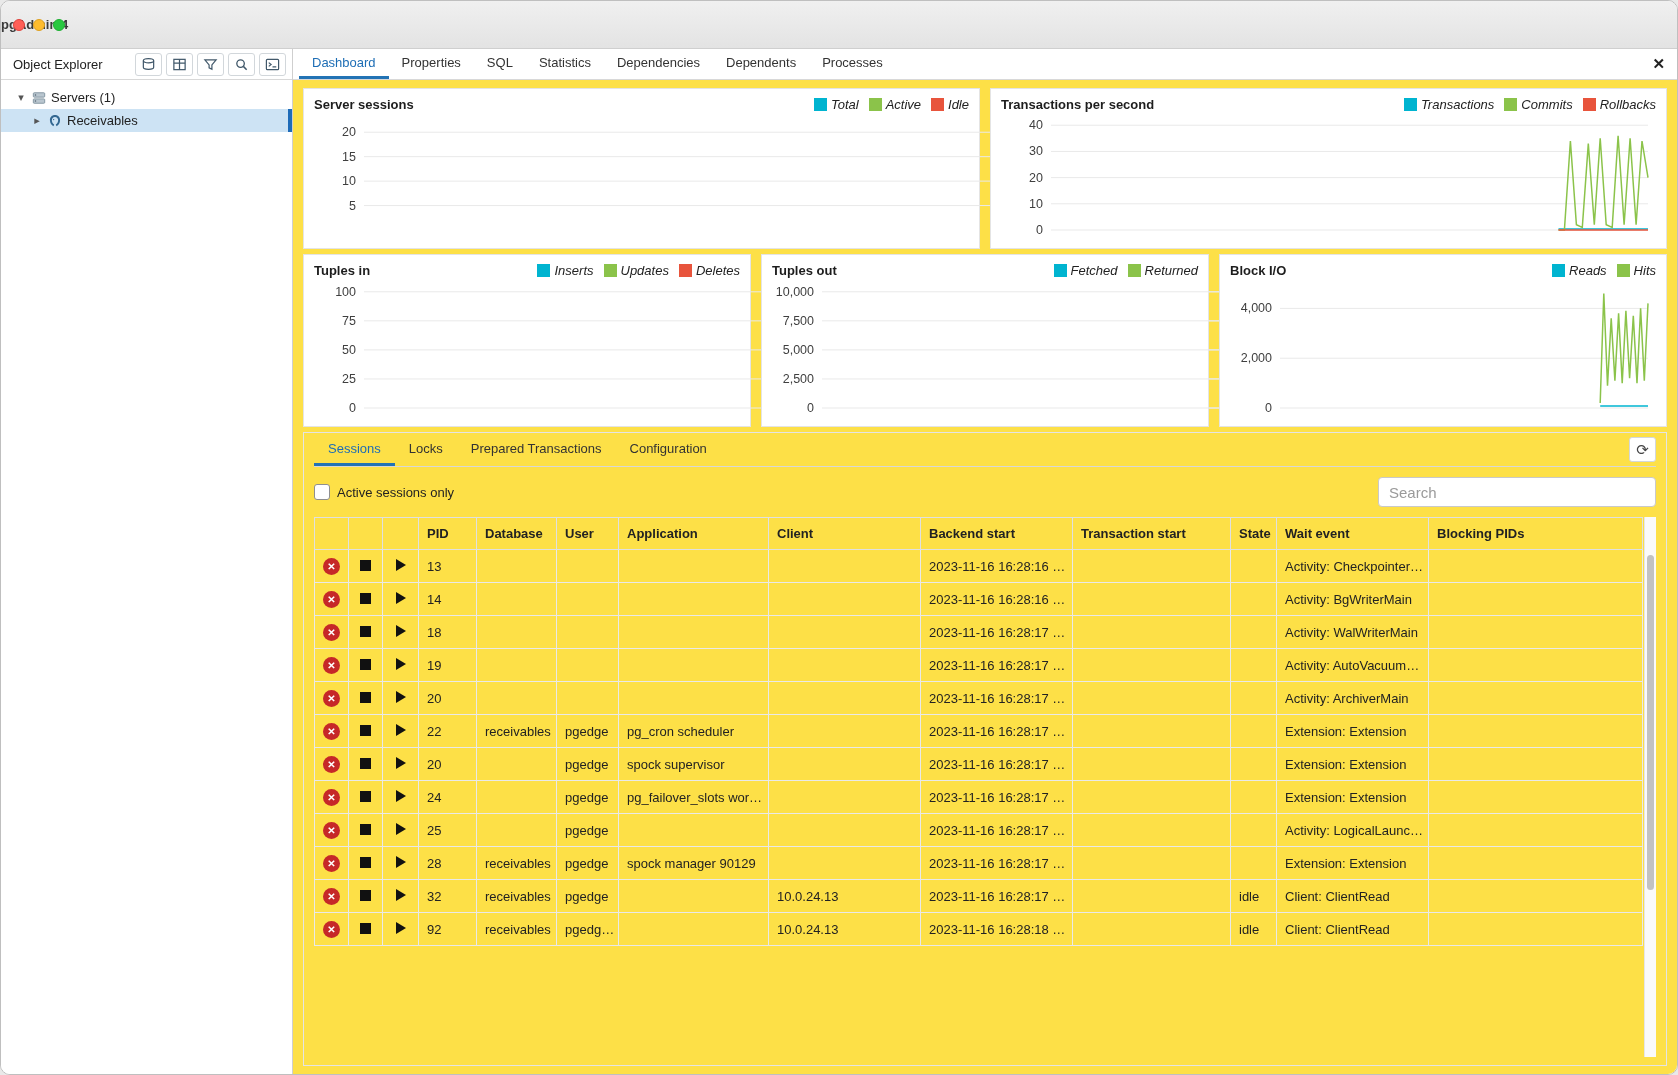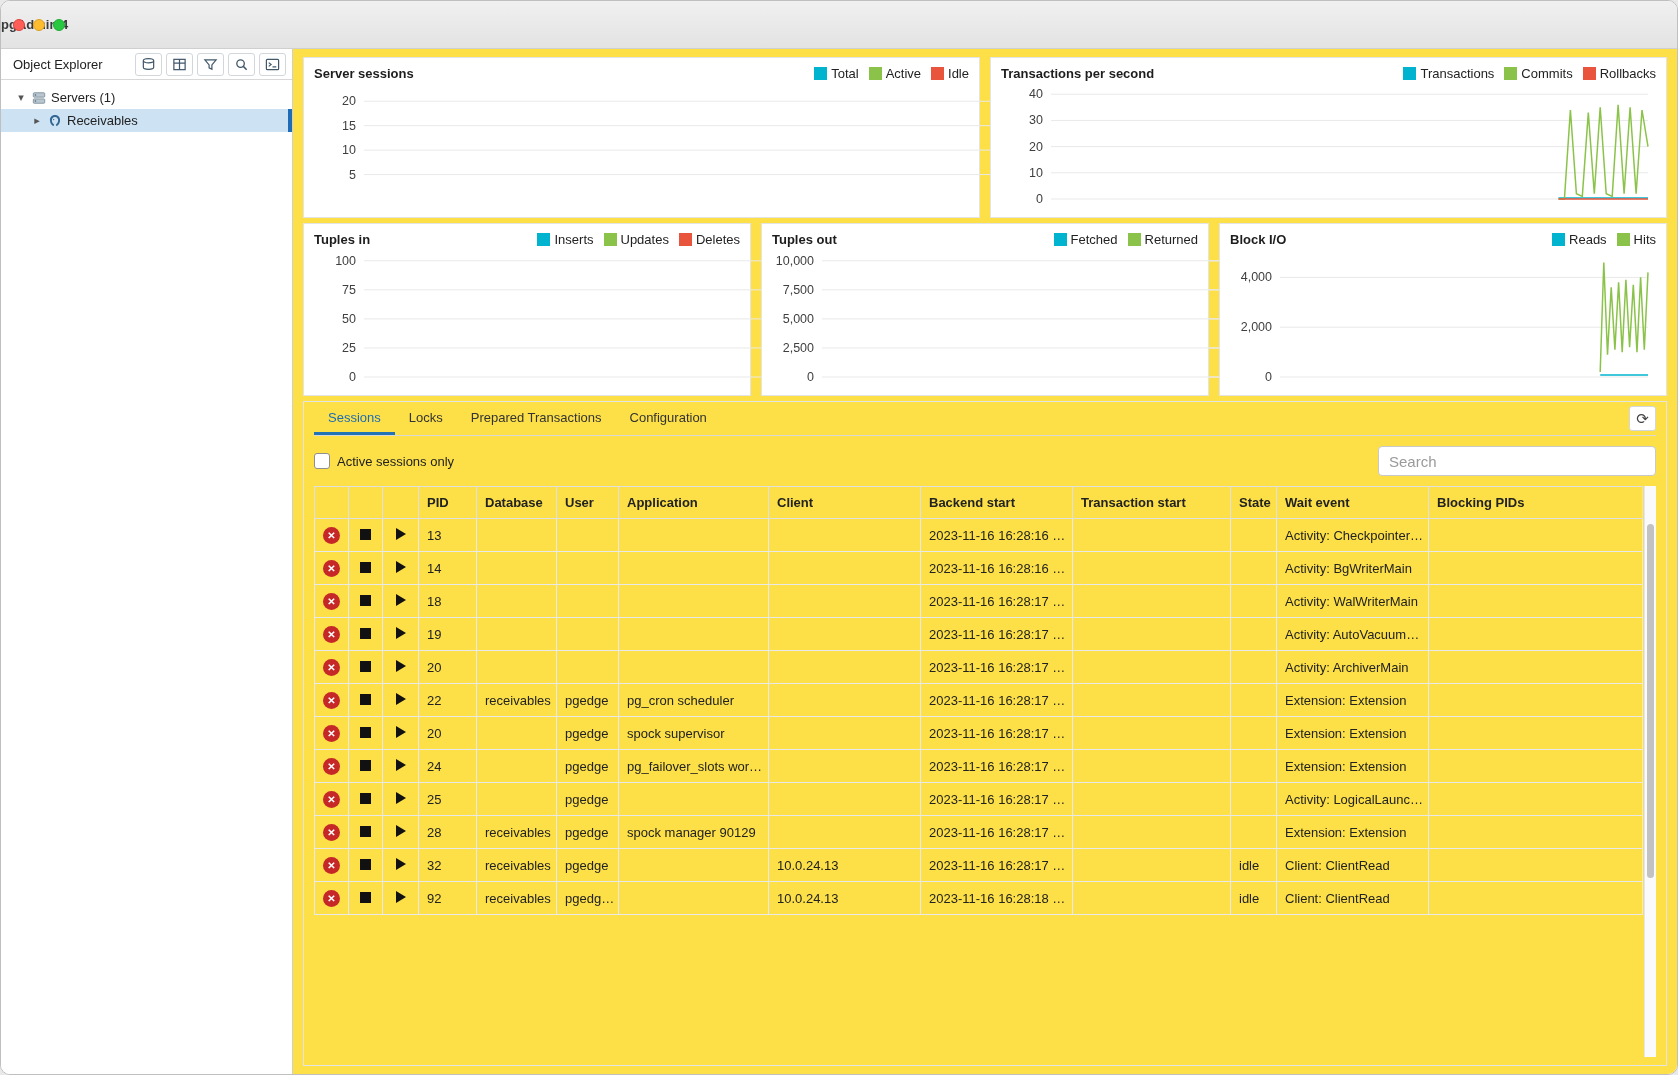--- a/index.html
+++ b/index.html
@@ -38,21 +38,21 @@
   .tab { padding:0 13px; display:flex; align-items:center; color:#333; cursor:pointer; border-bottom:3px solid transparent; }
   .tab.active { color:#1d6db5; border-bottom-color:#2273b5; }
   .tab-close { position:absolute; right:12px; top:0; height:100%; display:flex; align-items:center; font-size:15px; font-weight:bold; color:#222; cursor:pointer; }
 
   .dash { flex:1; min-height:0; overflow:hidden; display:flex; flex-direction:column; gap:5px; padding:8px 10px; background:#fde047; }
   .chart-row { display:flex; gap:10px; flex:0 0 auto; }
   .panel { flex:1; min-width:0; border:1px solid #e4e4e4; background:#fff; padding:8px 10px 6px; }
   .panel-head { display:flex; justify-content:space-between; align-items:center; margin-bottom:2px; }
   .panel-title { font-weight:bold; color:#1d1d1d; }
   .legend { display:flex; gap:10px; align-items:center; }
-  .lg-item { display:flex; gap:4px; align-items:center; color:#222; }
+  .lg-item { display:flex; gap:4px; align-items:center; color:#222;font-style:italic; }
   .sw { width:13px; height:13px; display:inline-block; }
   .plot { height:128px; width:100%; }
   .plot.tall { height:140px; }
 
   
   .activity { flex:1; min-height:0; border:1px solid #e4e4e4; display:flex; flex-direction:column; }
   .activity-title { font-weight:bold; padding:8px 10px 6px; }
   .subtabs { display:flex; align-items:stretch; border-bottom:1px solid #d8d8d8; margin:0 10px; height:34px; flex:0 0 auto; }
   .subtab { padding:0 14px; display:flex; align-items:center; cursor:pointer; border-bottom:3px solid transparent; color:#333; }
   .subtab.active { color:#1d6db5; border-bottom-color:#2273b5; }
@@ -143,20 +143,30 @@
           <svg width="14" height="14" viewBox="0 0 16 16">
               <path d="M8 1.2C4.4 1.2 2.2 3.8 2.2 7c0 3 1.9 5.9 4 6.9l.9-1.8C5.4 11.2 4.4 9.3 4.4 7.2c0-2.1 1.5-3.8 3.6-3.8s3.6 1.7 3.6 3.8c0 2.1-1 4-2.7 4.9l.9 1.8c2.1-1 4-3.9 4-6.9 0-3.2-2.2-5.8-5.8-5.8z" fill="#336791"></path>
               <circle cx="6.4" cy="6.4" r="0.8" fill="#336791"></circle>
             </svg>
           <span class="tree-label">Receivables</span>
         </div>
       </div>
     </aside>
 
     <main class="main">
+      <div class="tabbar" id="tabbar">
+        <div class="tab active">Dashboard</div>
+          <div class="tab">Properties</div>
+          <div class="tab">SQL</div>
+          <div class="tab">Statistics</div>
+          <div class="tab">Dependencies</div>
+          <div class="tab">Dependents</div>
+          <div class="tab">Processes</div>
+          <span class="tab-close">✕</span>
+      </div>
 
       <div class="dash">
         <div class="chart-row" id="chart-row-1">
             <div class="panel">
               <div class="panel-head">
                 <div class="panel-title">Server sessions</div>
                 <div class="legend">
                   <span class="lg-item">
                     <span class="sw" style="background: rgb(0, 180, 208);"></span>
                     <span>Total</span>

